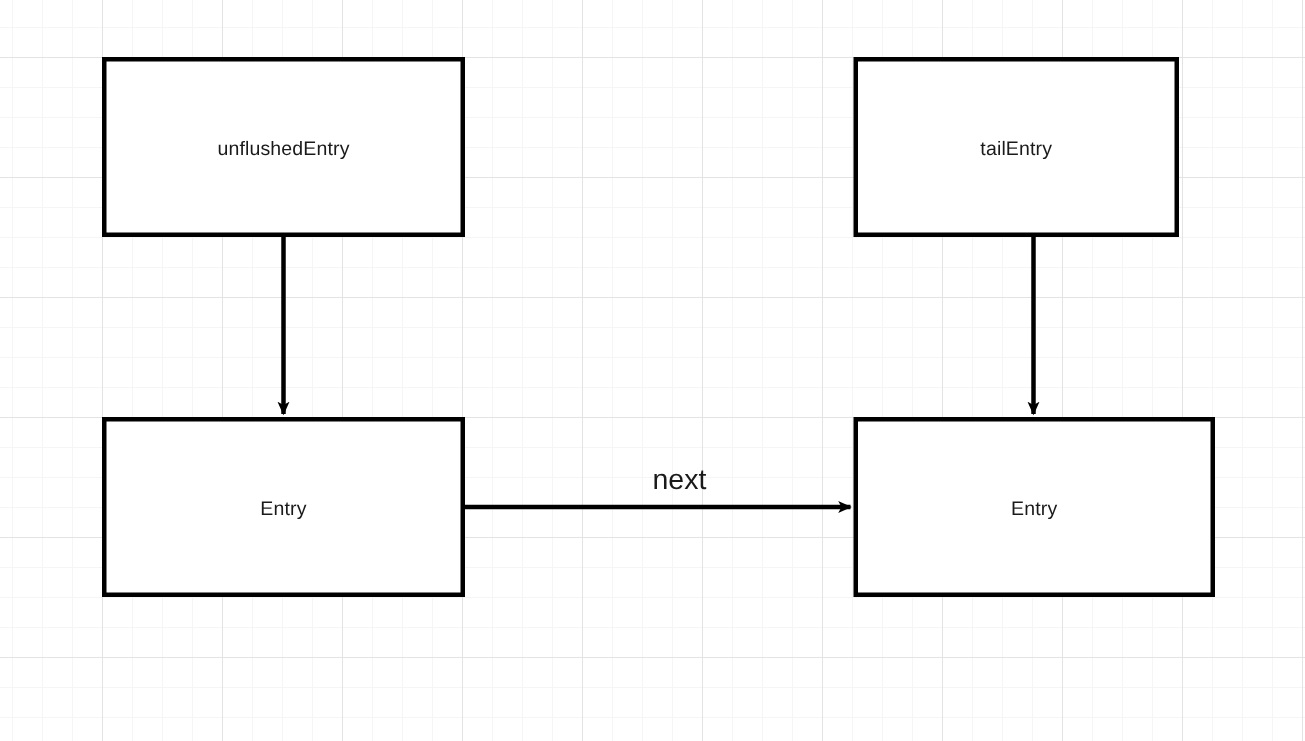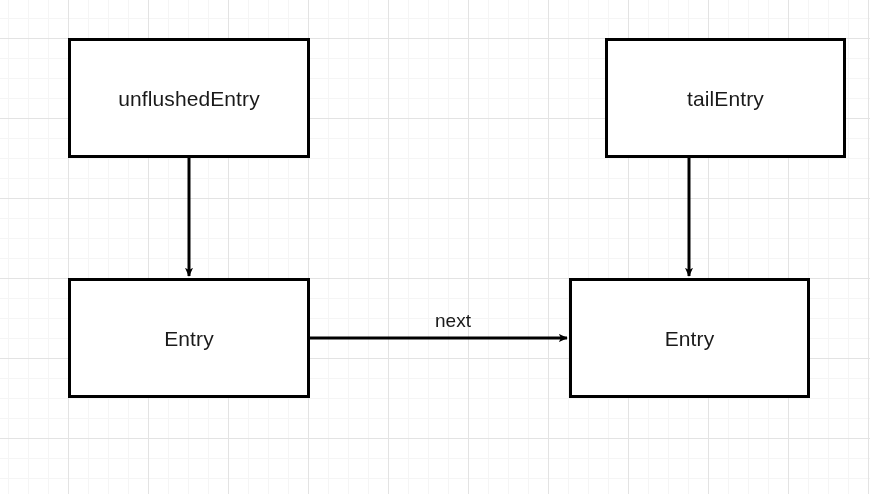--- a/index.html
+++ b/index.html
@@ -27,21 +27,21 @@
     position: absolute;
     box-sizing: border-box;
     background: #ffffff;
     border: 3px solid #000000;
     display: flex;
     align-items: center;
     justify-content: center;
   }
   .node-label {
     font-family: "Liberation Sans", "DejaVu Sans", sans-serif;
-    font-size: 21px;
+    font-size: 13px;
     color: #1a1a1a;
     line-height: 1;
     letter-spacing: 0.1px;
     white-space: nowrap;
   }
   .edge-layer {
     position: absolute;
     left: 0;
     top: 0;
     width: 870px;
@@ -80,21 +80,21 @@
 
     <g>
       <line x1="310" y1="338" x2="567" y2="338" stroke="#000000" stroke-width="3" marker-end="url(#arrowhead)"></line>
     </g>
   </svg>
 
   <div class="node-box" style="left:68px; top:38px; width:242px; height:120px;">
     <span class="node-label">unflushedEntry</span>
   </div>
 
-  <div class="node-box" style="left:569px; top:38px; width:241px; height:120px;margin-left:36px;">
+  <div class="node-box" style="left:569px; top:38px; width:217px; height:120px;">
     <span class="node-label">tailEntry</span>
   </div>
 
   <div class="node-box" style="left:68px; top:278px; width:242px; height:120px;">
     <span class="node-label">Entry</span>
   </div>
 
   <div class="node-box" style="left:569px; top:278px; width:241px; height:120px;">
     <span class="node-label">Entry</span>
   </div>

